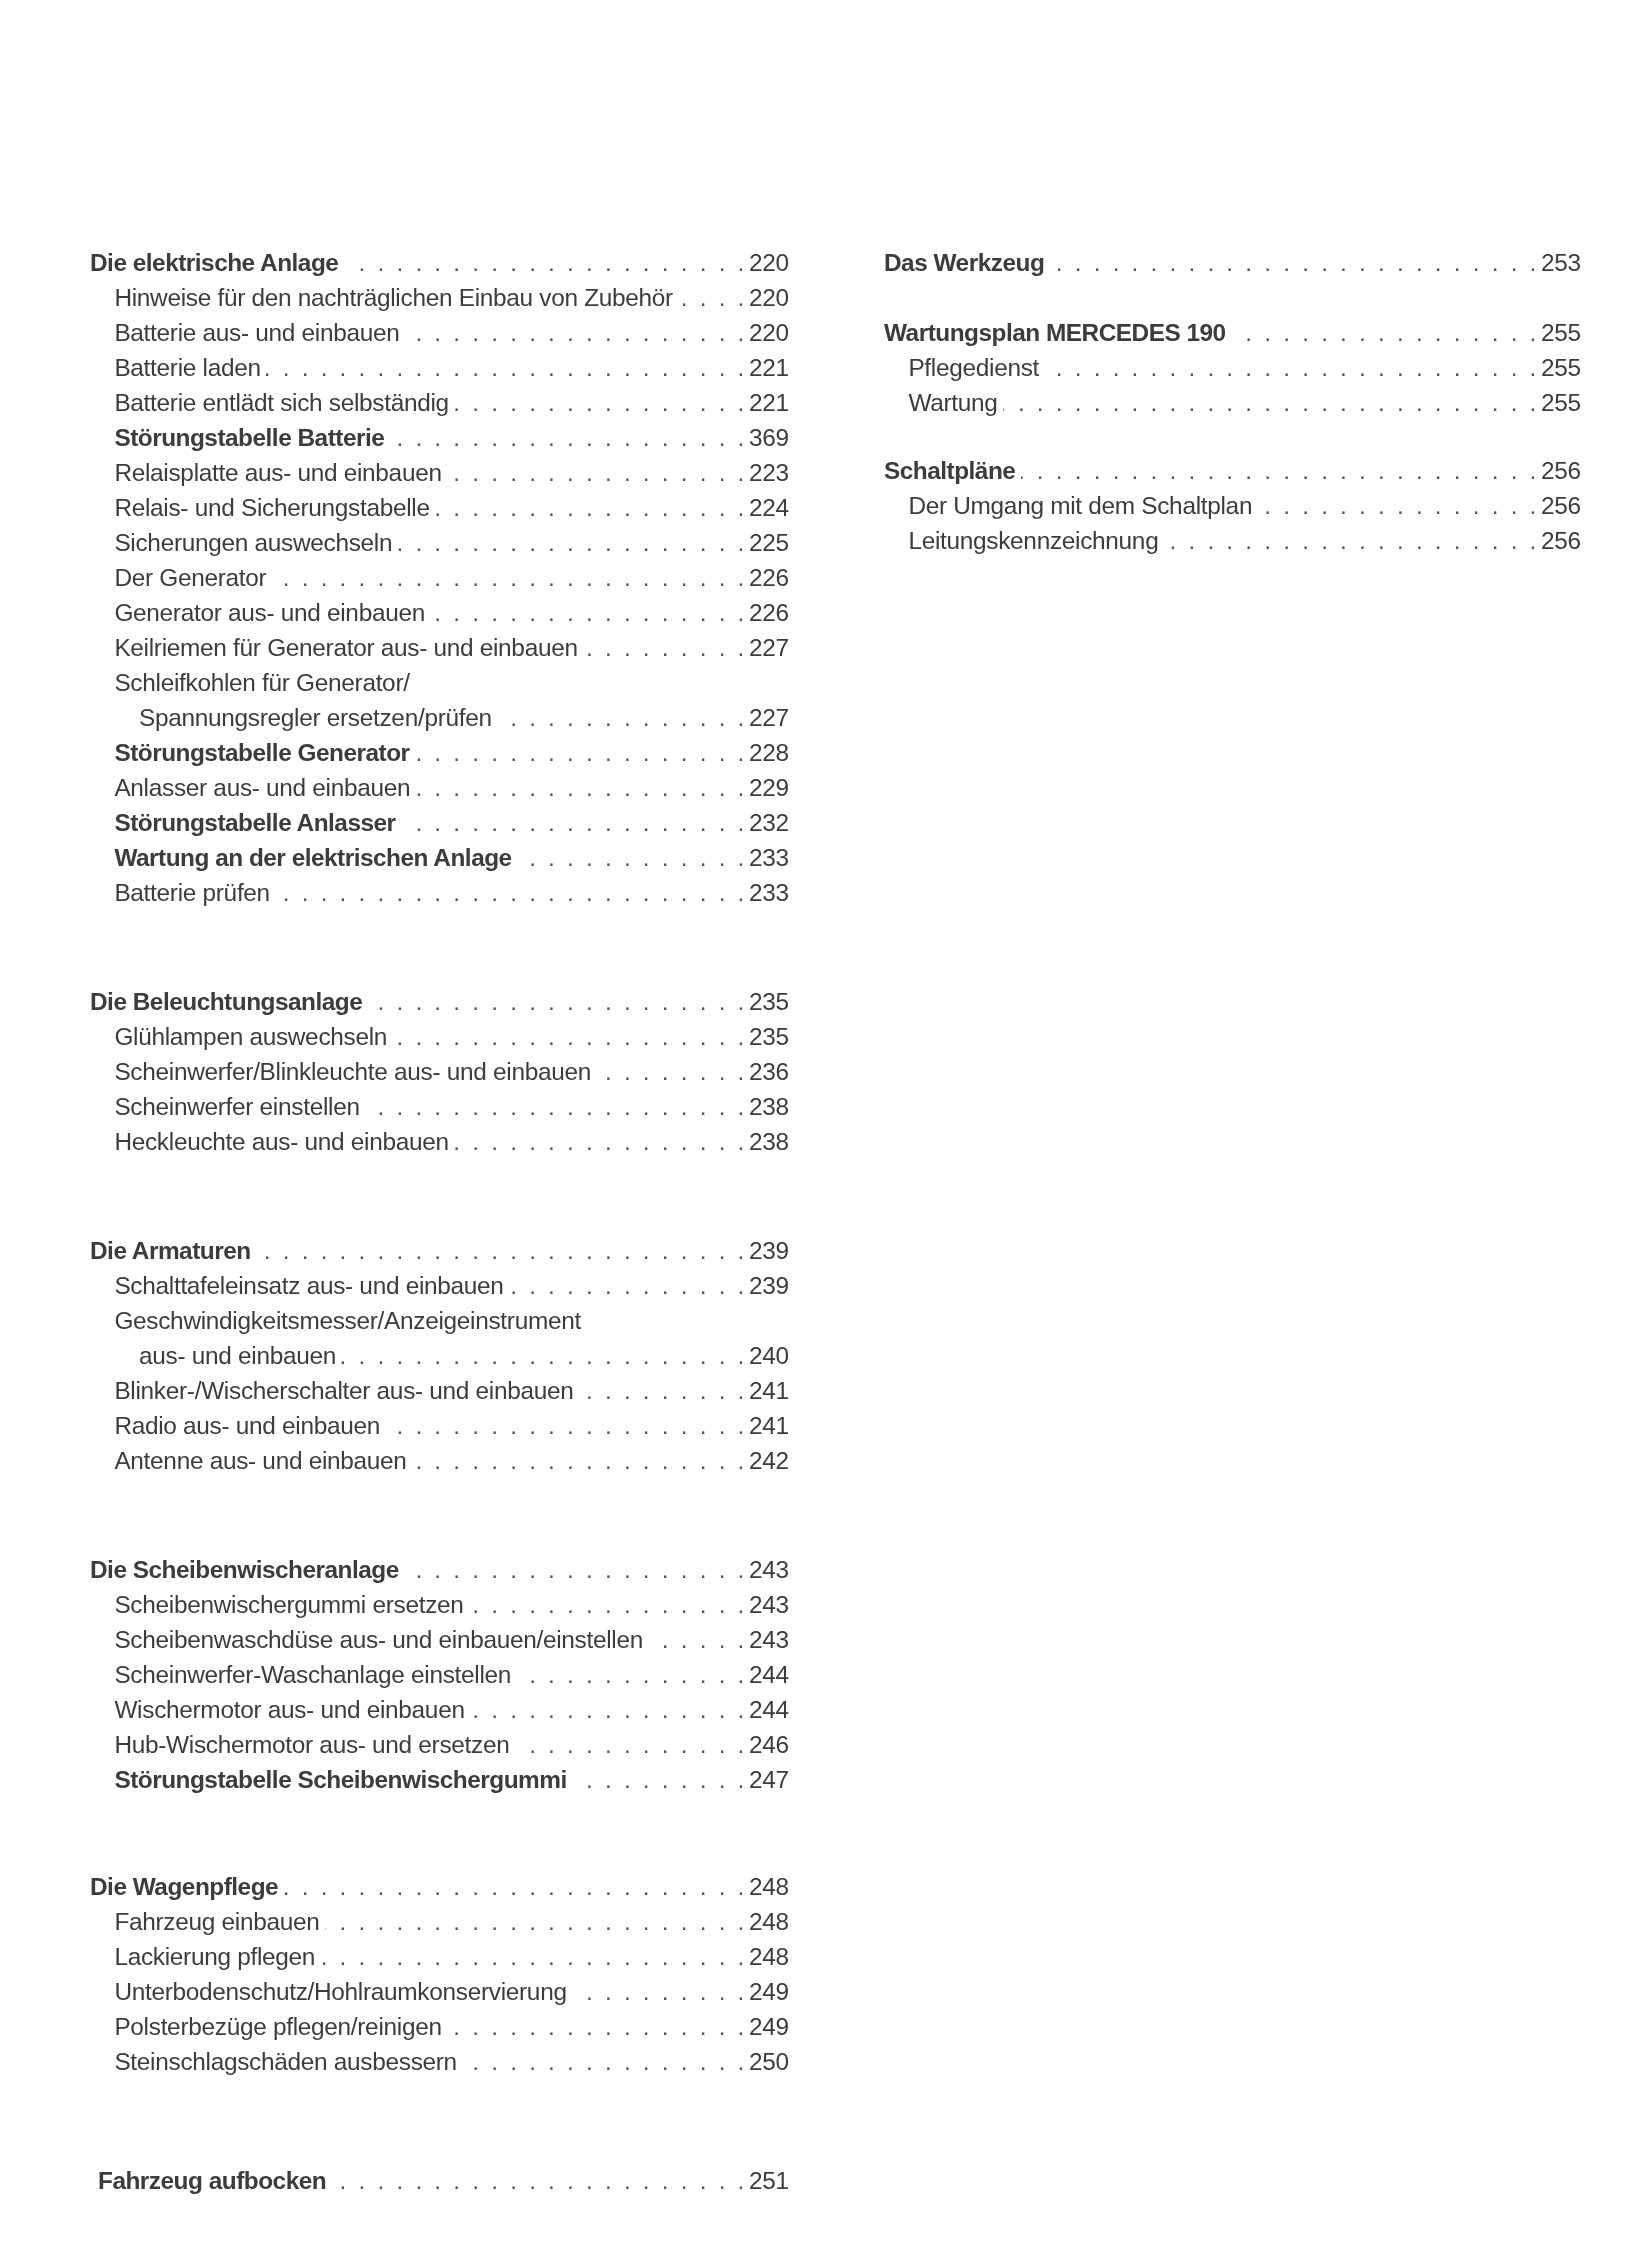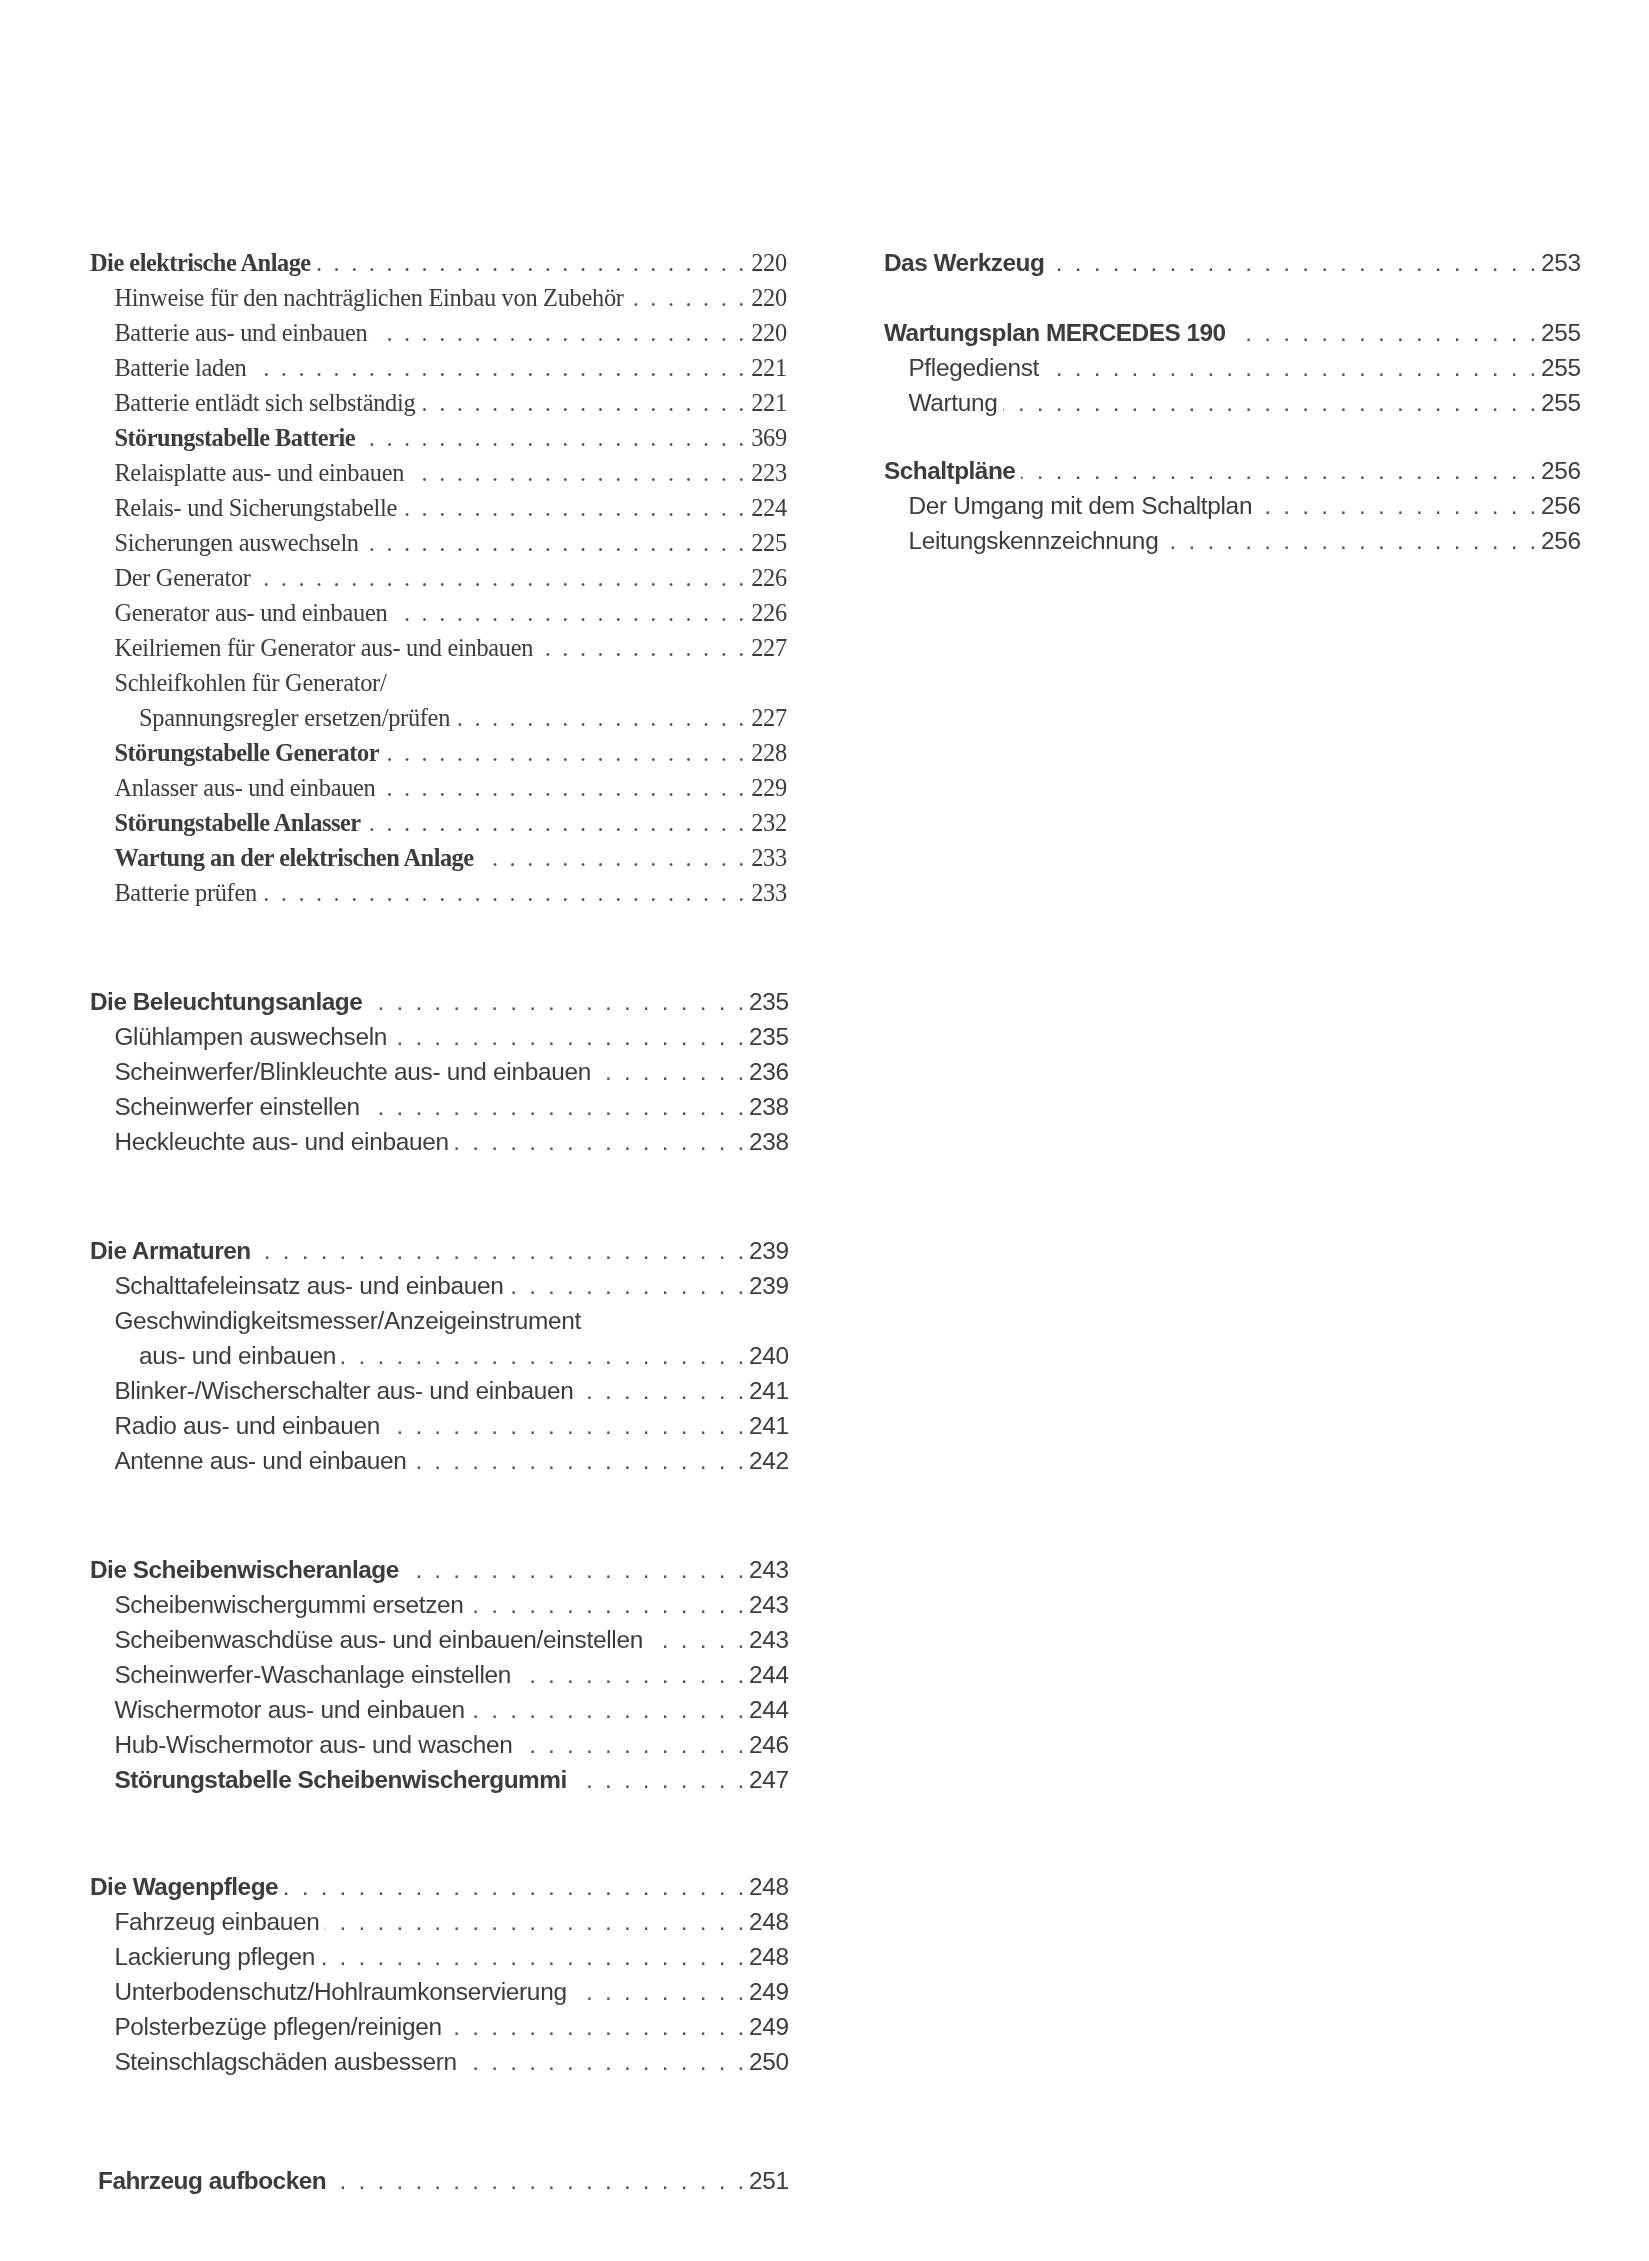--- a/index.html
+++ b/index.html
@@ -19,21 +19,21 @@
   .leader::before { content: ". . . . . . . . . . . . . . . . . . . . . . . . . . . . . . . . . . . . . . . . . . . . . . . . . . . . . . . . . . . . . . . . . . . . . . . . . . . . . . . . . . . . . . . . . . . . . . . . . . . . . . . . . . . . . . . . . . . . . . . . . . . . . . . . . . . . . . . . . . . . . . . . . . . . .";
       word-spacing: 5.4px; }
   .leader { direction: rtl; text-align: left; }
   .page { flex: 0 0 auto; padding-left: 3.6px; min-width: 42px; text-align: center; }
   .row.cont .leader, .row.cont .page { visibility: hidden; }
 </style>
 </head>
 <body>
 
 <div id="col-left" class="col">
-    <div class="section" style="top: 245px; font-family: Liberation Serif, serif;">
+    <div class="section" style="top: 245px;">
       <div class="row bold heading">
         <span class="label">Die elektrische Anlage</span>
         <span class="leader"></span>
         <span class="page">220</span>
       </div>
       <div class="row sub">
         <span class="label">Hinweise für den nachträglichen Einbau von Zubehör</span>
         <span class="leader"></span>
         <span class="page">220</span>
       </div>
@@ -207,21 +207,21 @@
         <span class="label">Scheinwerfer-Waschanlage einstellen</span>
         <span class="leader"></span>
         <span class="page">244</span>
       </div>
       <div class="row sub">
         <span class="label">Wischermotor aus- und einbauen</span>
         <span class="leader"></span>
         <span class="page">244</span>
       </div>
       <div class="row sub">
-        <span class="label">Hub-Wischermotor aus- und waschen</span>
+        <span class="label">Hub-Wischermotor aus- und ersetzen</span>
         <span class="leader"></span>
         <span class="page">246</span>
       </div>
       <div class="row sub bold">
         <span class="label">Störungstabelle Scheibenwischergummi</span>
         <span class="leader"></span>
         <span class="page">247</span>
       </div>
     </div>
     <div class="section" style="top: 1869px;">

